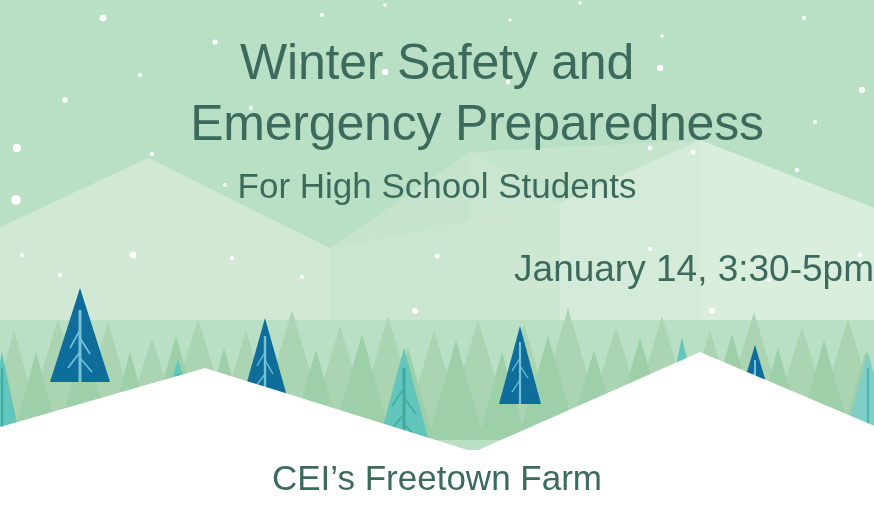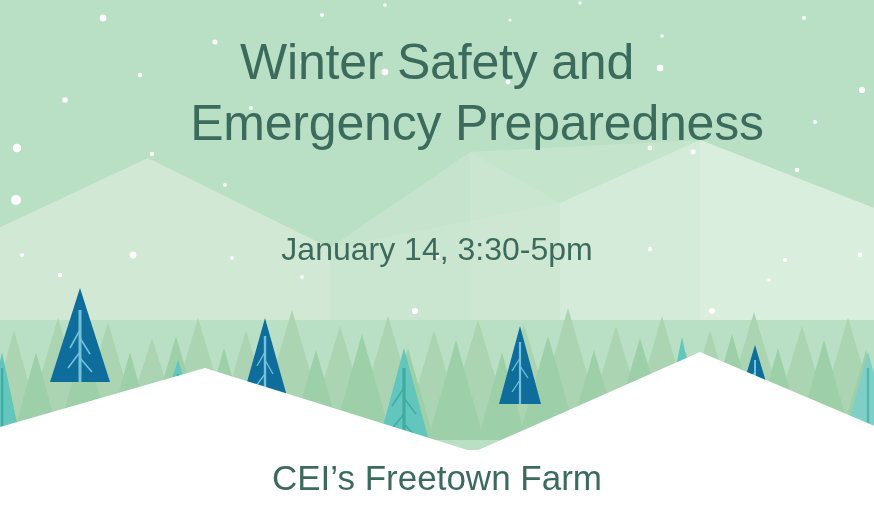--- a/index.html
+++ b/index.html
@@ -56,23 +56,24 @@
     line-height: 60px;
     letter-spacing: -0.2px;
     margin-left: 40px;
   }
   #subtitle {
     top: 164px;
     font-size: 35px;
     line-height: 44px;
   }
   #date-time {
-    top: 228px;
-    font-size: 32px;
+    top: 248px;
+    font-size: 37px;
     line-height: 42px;
+    text-align: right;
   }
   #venue {
     top: 455px;
     font-size: 35px;
     line-height: 46px;
   }
 </style>
 </head>
 <body>
 
@@ -243,17 +244,18 @@
     <g fill="#ffffff">
       <polygon points="-10,430 205,368 474,452 474,522 -10,522"></polygon>
       <polygon points="474,452 700,352 884,430 884,522 474,522"></polygon>
       <rect x="-10" y="450" width="894" height="72"></rect>
     </g>
   </svg>
 
   <div class="text-layer">
     <div class="txt" id="title-line-1">Winter Safety and</div>
     <div class="txt" id="title-line-2">Emergency Preparedness</div>
+    <div class="txt" id="subtitle">For High School Students</div>
     <div class="txt" id="date-time">January 14, 3:30-5pm</div>
     <div class="txt" id="venue">CEI’s Freetown Farm</div>
   </div>
 
 </div>
 
 </body></html>

